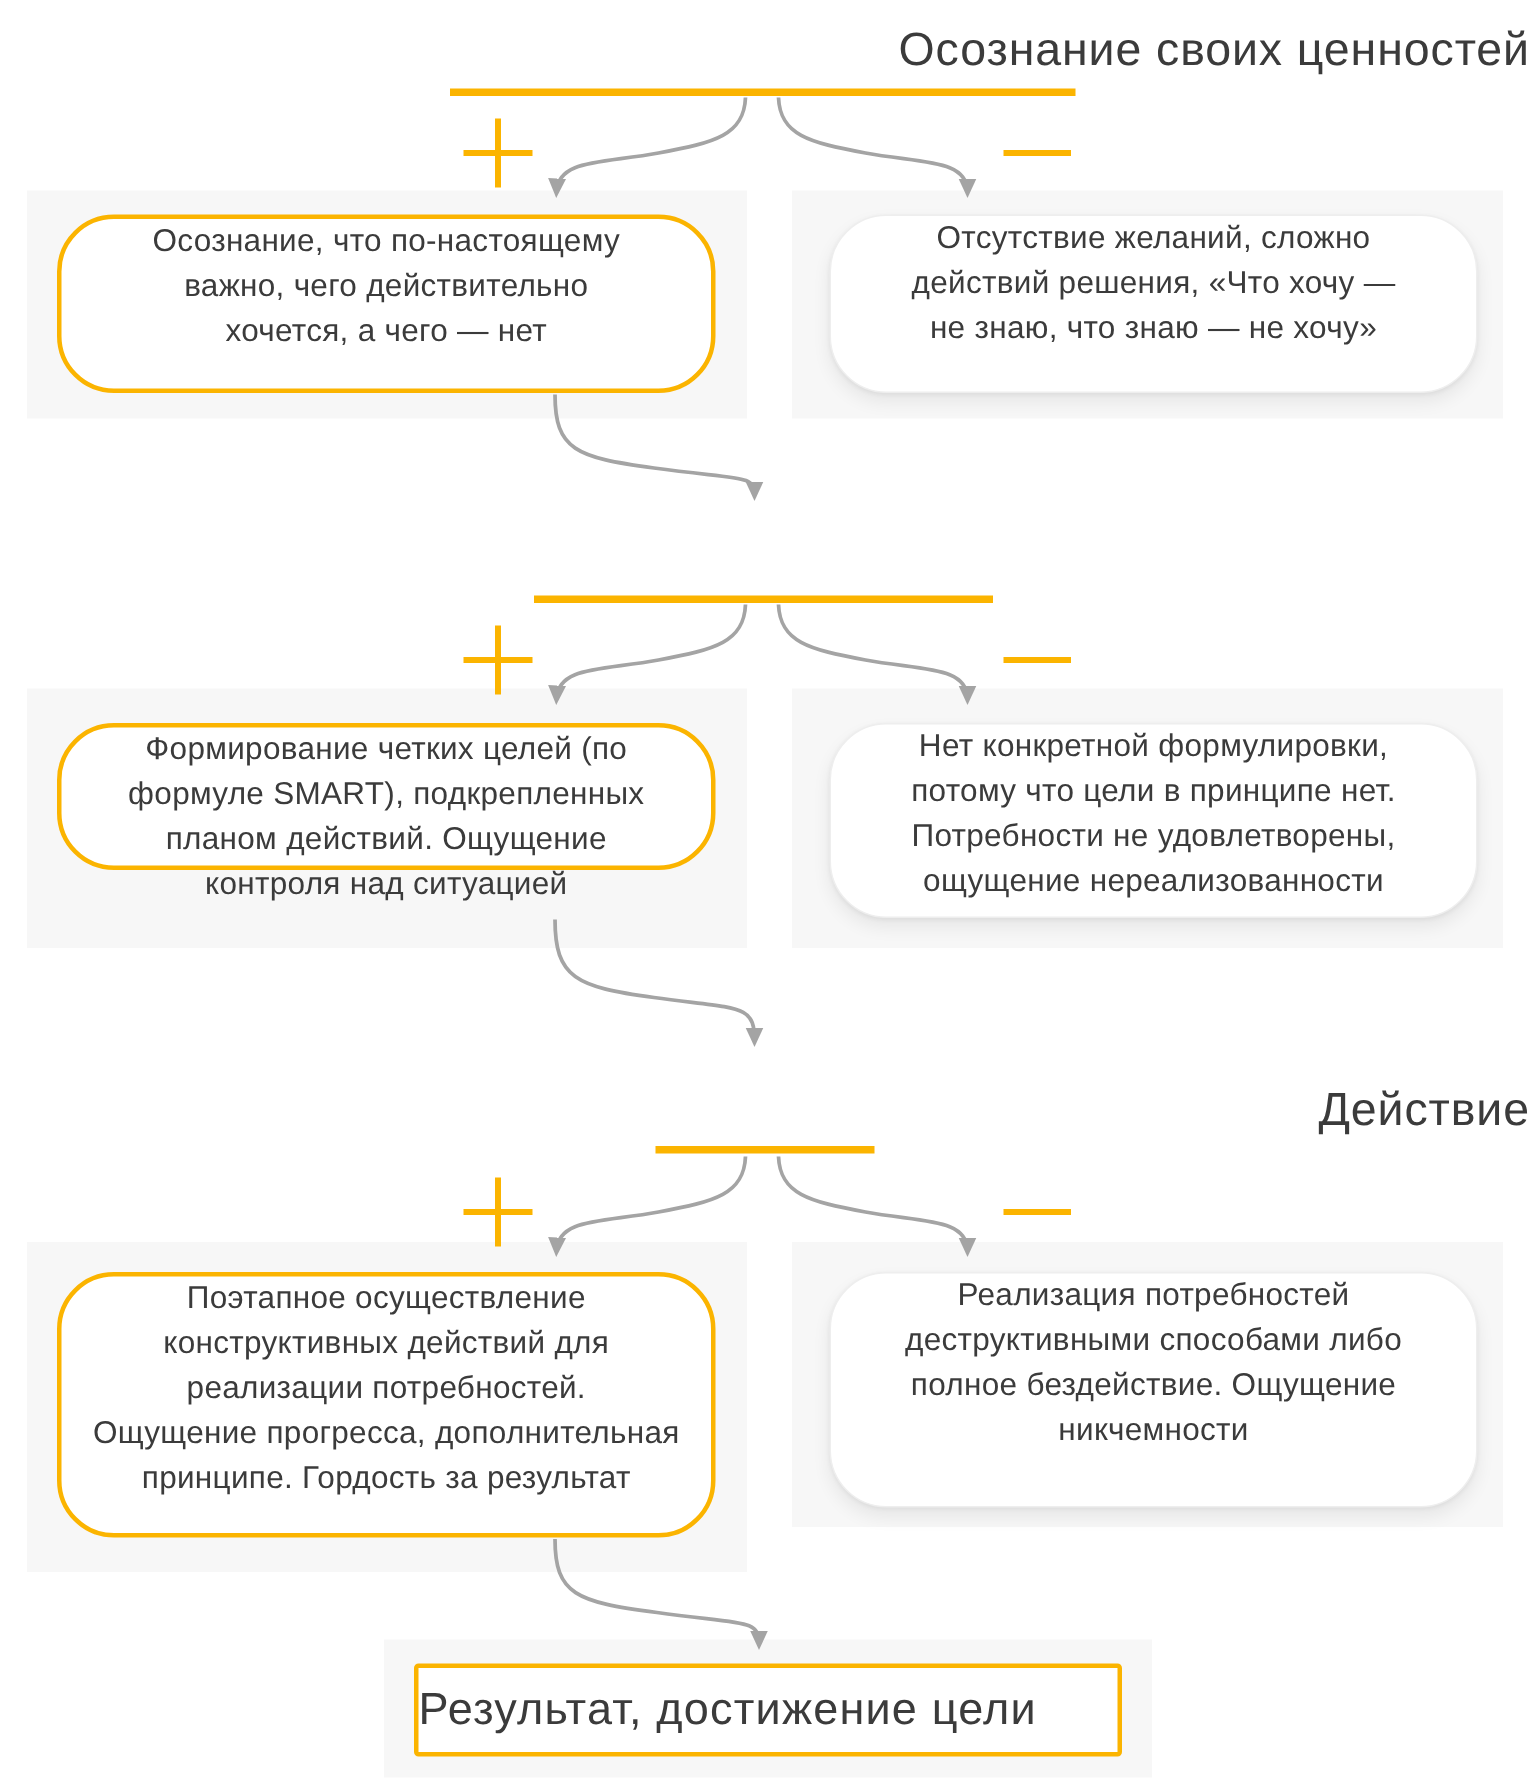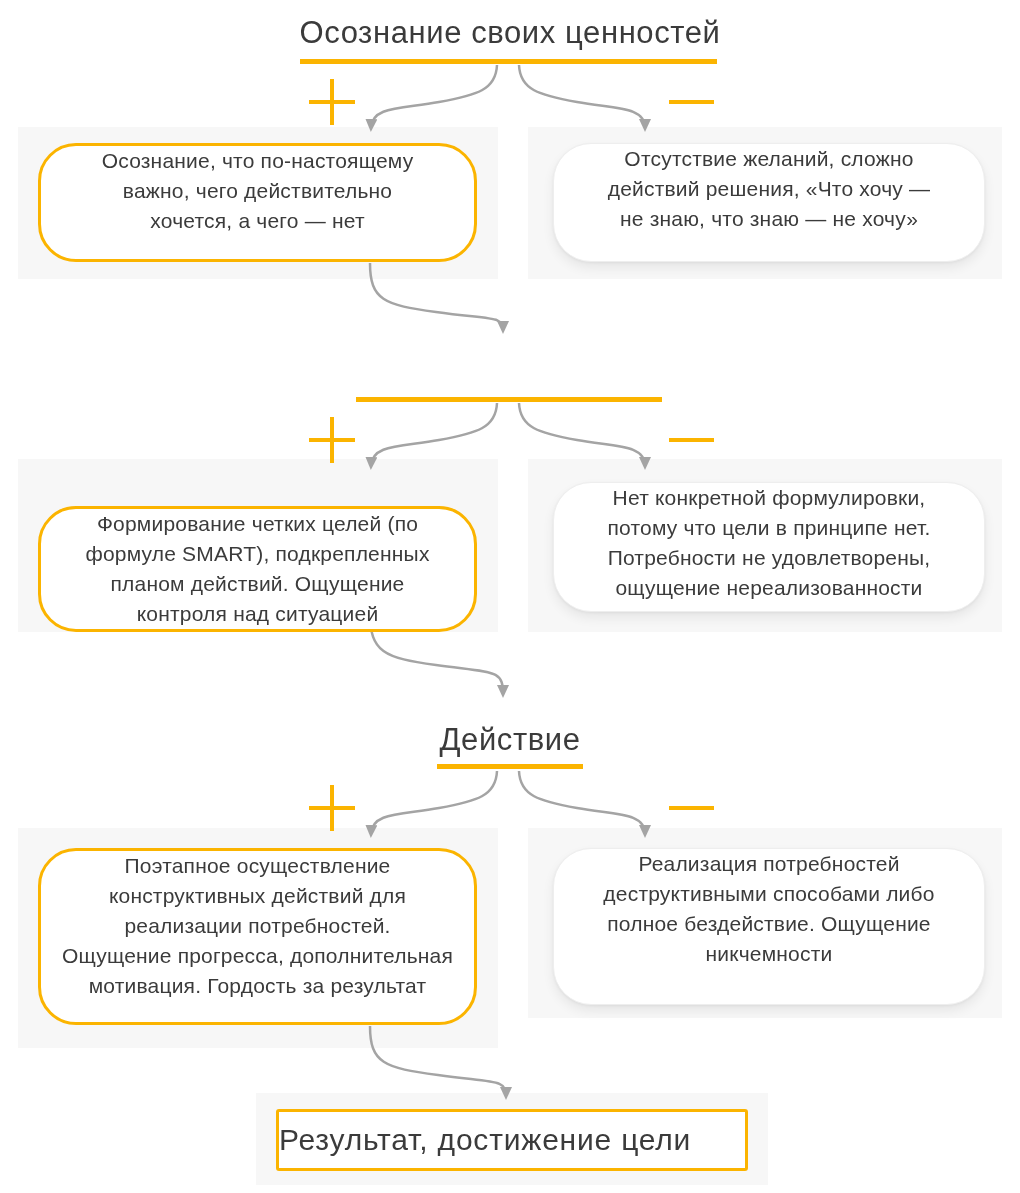--- a/index.html
+++ b/index.html
@@ -13,21 +13,21 @@
   html,body{background:#fff;}
   body{font-family:"Liberation Sans", sans-serif;color:var(--text);}
   .canvas{position:relative;width:1020px;height:1193px;background:#fff;overflow:hidden;}
 
   .panel{position:absolute;background:var(--panel);}
 
   .arrows{position:absolute;left:0;top:0;width:1020px;height:1193px;pointer-events:none;}
   .arrows path.link{fill:none;stroke:var(--arrow);stroke-width:2.5;}
   .arrows .head{fill:var(--arrow);}
 
-  .stage-title{position:absolute;left:0;right:0;text-align:center;
+  .stage-title{position:absolute;left:0;right:0;text-align:right;
     font-size:31px;line-height:38px;font-weight:400;letter-spacing:0.6px;color:var(--text);}
   .underline{position:absolute;height:5px;background:var(--accent);}
 
   .plus{position:absolute;width:46px;height:46px;}
   .plus::before{content:"";position:absolute;left:0;top:21px;width:46px;height:4px;background:var(--accent);}
   .plus::after{content:"";position:absolute;left:21px;top:0;width:4px;height:46px;background:var(--accent);}
   .minus{position:absolute;width:45px;height:4px;background:var(--accent);}
 
   .box{position:absolute;display:flex;justify-content:center;
     text-align:center;background:var(--box-bg);}
@@ -53,21 +53,21 @@
   .pa1l{left:18px;top:127px;width:480px;height:152px;}
   .pa1r{left:528px;top:127px;width:474px;height:152px;}
   .pa2l{left:18px;top:459px;width:480px;height:173px;}
   .pa2r{left:528px;top:459px;width:474px;height:173px;}
   .pa3l{left:18px;top:828px;width:480px;height:220px;}
   .pa3r{left:528px;top:828px;width:474px;height:190px;}
   .paR{left:256px;top:1093px;width:512px;height:92px;}
 
   .b1l{left:38px;top:143px;width:439px;height:119px;}
   .b1r{left:553px;top:143px;width:432px;height:119px;}
-  .b2l{left:38px;top:506px;width:439px;height:126px;}
+  .b2l{left:38px;top:482px;width:439px;height:98px;}
   .b2r{left:553px;top:482px;width:432px;height:130px;}
   .b3l{left:38px;top:848px;width:439px;height:177px;}
   .b3r{left:553px;top:848px;width:432px;height:157px;}
 </style>
 </head>
 <body>
 
 <div class="canvas">
 
   <div class="panel pa1l"></div>
@@ -128,21 +128,21 @@
 
   <div class="stage-title t3">Действие</div>
   <div class="underline u3"></div>
   <div class="plus p3"></div>
   <div class="minus m3"></div>
   <div class="box positive b3l">
     <div class="box-text">Поэтапное осуществление
 конструктивных действий для
 реализации потребностей.
 Ощущение прогресса, дополнительная
-мотивация. Гордость за результат</div>
+принципе. Гордость за результат</div>
   </div>
   <div class="box negative b3r">
     <div class="box-text">Реализация потребностей
 деструктивными способами либо
 полное бездействие. Ощущение
 никчемности</div>
   </div>
 
   <div class="result-box">
     <span>Результат, достижение цели</span>

